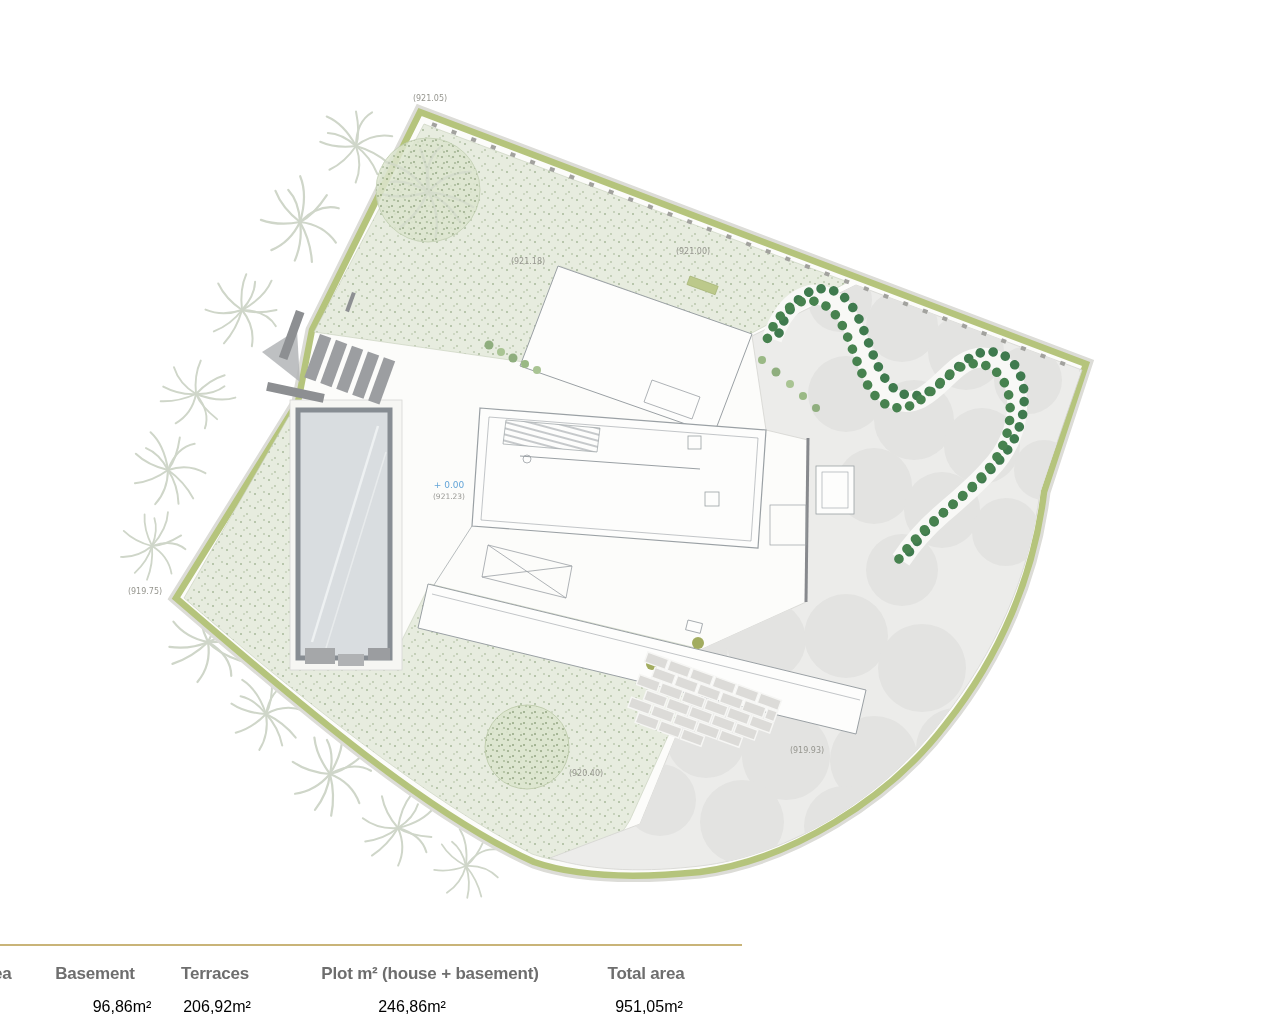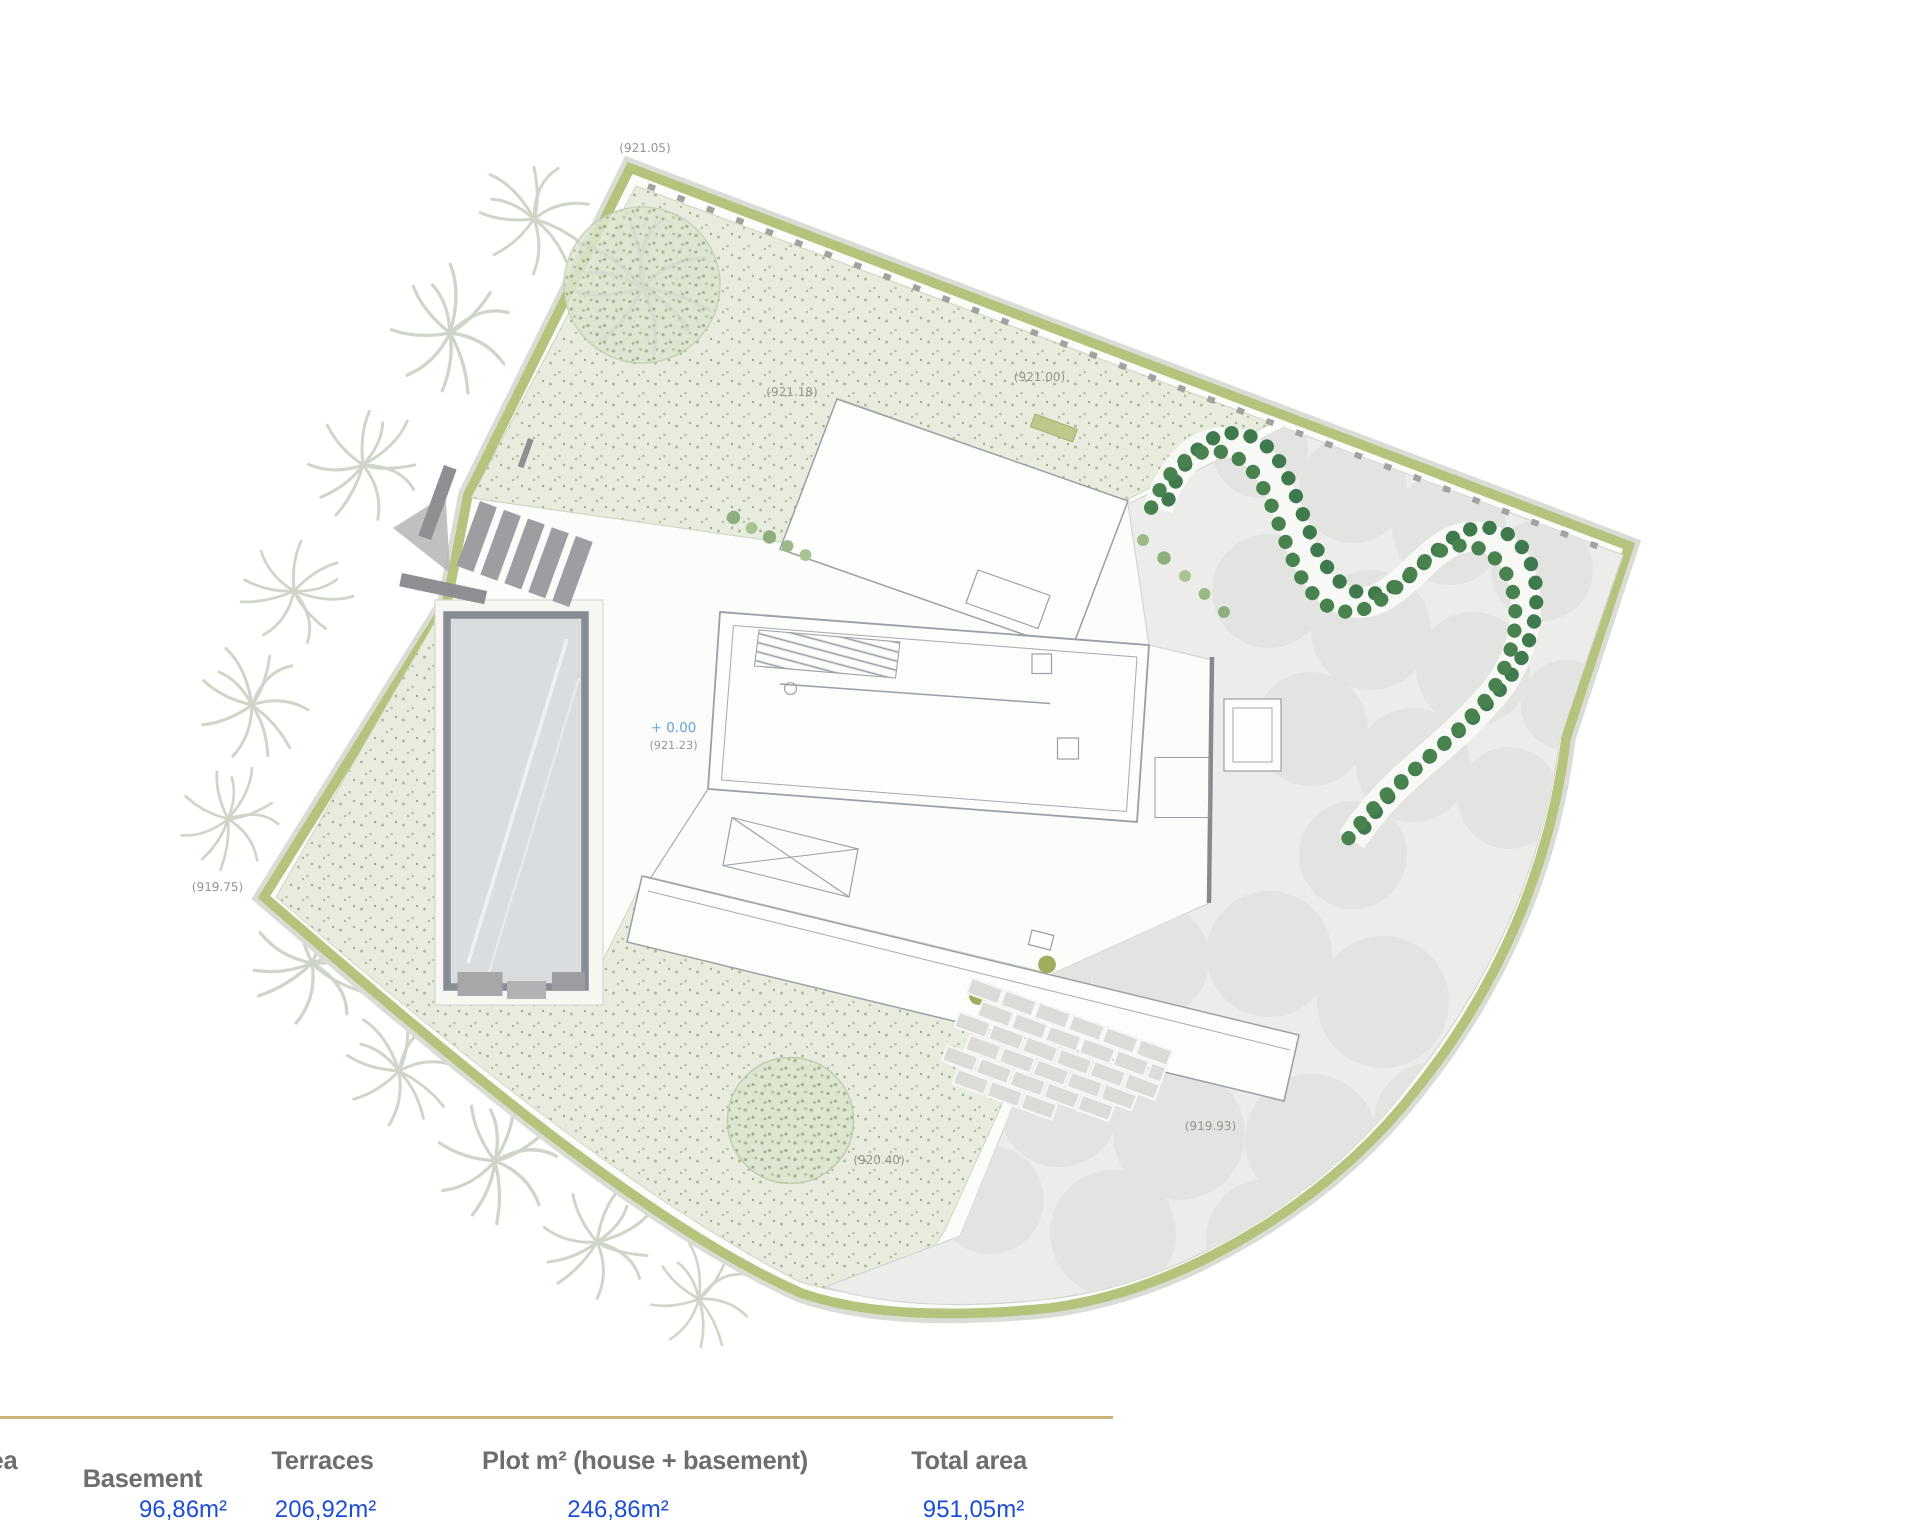--- a/index.html
+++ b/index.html
@@ -6,24 +6,24 @@
   body{
     width:1280px;height:1024px;position:relative;overflow:hidden;
     background:#ffffff;font-family:"Liberation Sans",sans-serif;
   }
   .plan-wrap{position:absolute;left:0;top:0;width:1280px;height:950px;}
   .plan-wrap svg{display:block;}
   .summary{position:absolute;left:0;top:944px;width:780px;height:80px;}
   .divider{position:absolute;left:0;top:0;width:742px;height:2px;background:#c9b478;}
   .hdr{position:absolute;top:20px;font-size:17px;font-weight:700;color:#6e6e6e;
        letter-spacing:-0.2px;white-space:nowrap;text-align:center;}
-  .val{position:absolute;top:54px;font-size:16px;font-weight:400;color:#1d4ed8;
+  .val{position:absolute;top:54px;font-size:16px;font-weight:400;color:#000000;
        white-space:nowrap;text-align:center;}
   .c-ea{left:-7px;text-align:left;}
-  .c1h{left:39px;width:112px;margin-top:12px;}
+  .c1h{left:39px;width:112px;}
   .c2h{left:160px;width:110px;}
   .c3h{left:299px;width:262px;}
   .c4h{left:587px;width:118px;}
   .c1v{left:66px;width:112px;}
   .c2v{left:162px;width:110px;}
   .c3v{left:281px;width:262px;}
   .c4v{left:590px;width:118px;}
 </style>
 </head>
 <body>

